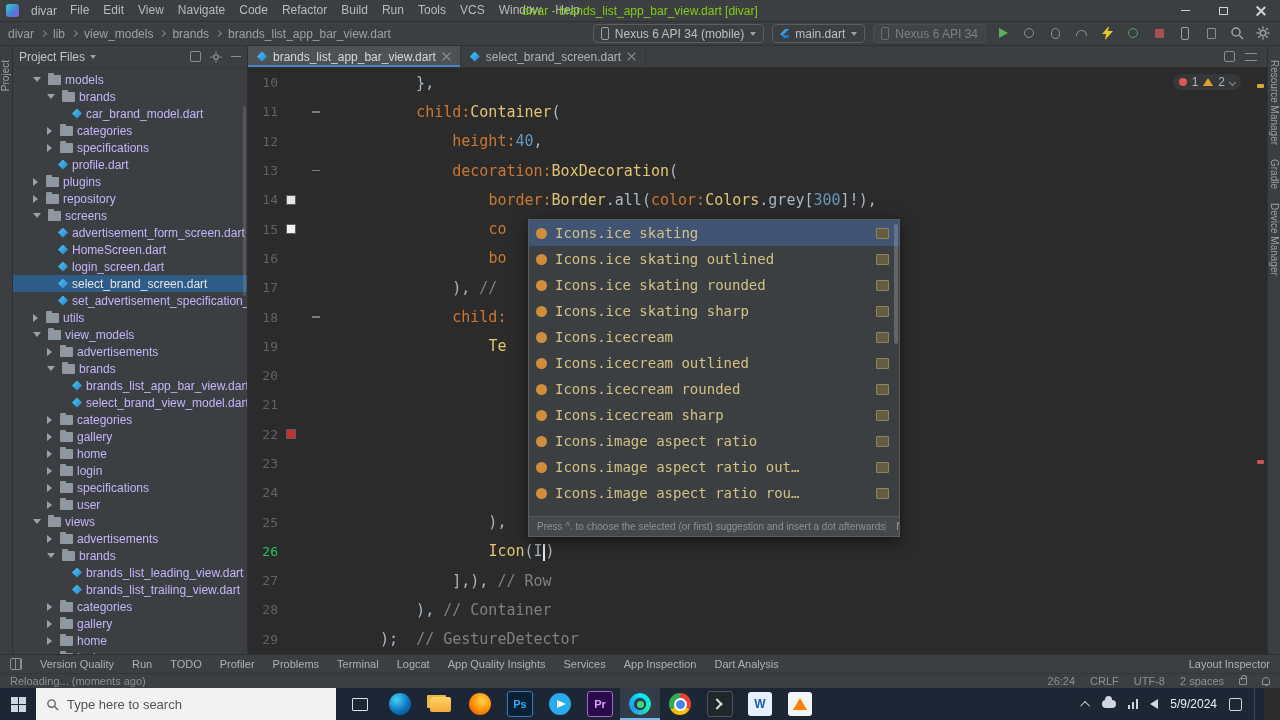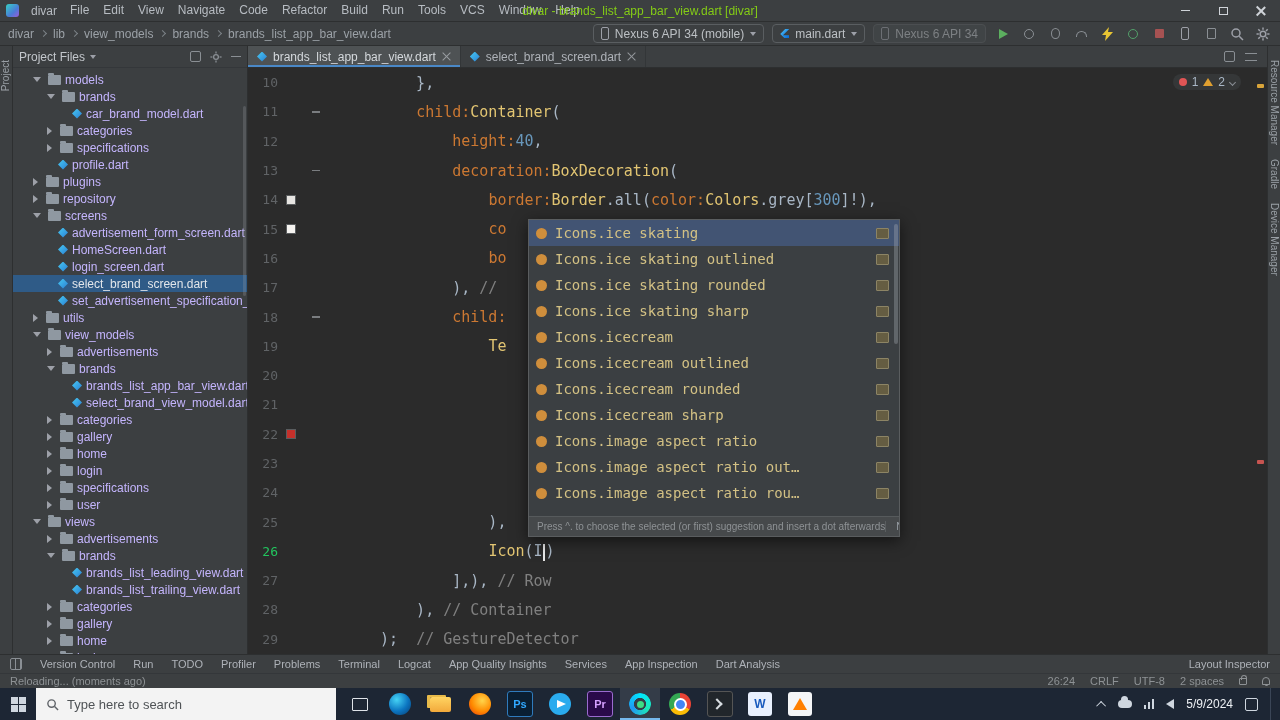--- a/index.html
+++ b/index.html
@@ -17,21 +17,21 @@
   .ic-min{width:9px;height:1px;background:#cfd3d8}
   .ic-max{width:9px;height:8px;border:1px solid #cfd3d8}
   .ic-close{position:relative;width:10px;height:10px}
   .ic-close::before,.ic-close::after{content:"";position:absolute;left:4px;top:-1px;width:1.5px;height:12px;background:#cfd3d8}
   .ic-close::before{transform:rotate(45deg)}.ic-close::after{transform:rotate(-45deg)}
 
   
   .navbar{position:absolute;top:22px;left:0;right:0;height:24px;background:#3c3f41;border-bottom:1px solid #2d2f30;display:flex;align-items:center;padding:0 8px;z-index:19}
   .bc-item{color:#9ba1a7;font-size:12px}
   .bc-sep{width:5px;height:5px;border-right:1px solid #7c8287;border-top:1px solid #7c8287;transform:rotate(45deg);margin:0 7px;flex:none}
-  .nav-right{margin-left:auto;display:flex;align-items:center;gap:8px}
+  .nav-right{margin-left:auto;display:flex;align-items:flex-start;gap:8px}
   .combo{display:flex;align-items:center;gap:6px;height:19px;padding:0 7px;border:1px solid #5a5e61;border-radius:4px;color:#bcc0c4;font-size:12px;white-space:nowrap}
   .combo.disabled{opacity:.5;background:#45494b}
   .phone-ico{width:8px;height:13px;border:1px solid #9da0a8;border-radius:2px;flex:none}
   .flutter-ico{width:9px;height:9px;background:linear-gradient(135deg,#54c5f8,#0468d7);clip-path:polygon(0 55%,55% 0,100% 0,30% 70%,100% 70%,100% 100%,45% 100%);flex:none}
   .dd-arrow{width:0;height:0;border-left:3.5px solid transparent;border-right:3.5px solid transparent;border-top:4px solid #9da0a8;flex:none}
   .nav-ico{width:18px;height:18px;display:flex;align-items:center;justify-content:center}
   .play-tri{width:0;height:0;border-top:5px solid transparent;border-bottom:5px solid transparent;border-left:9px solid #5caf5f}
   .gray-ring{width:10px;height:10px;border:1.5px solid #8a8f94;border-radius:50%}
   .gray-oval{width:9px;height:11px;border:1.5px solid #8a8f94;border-radius:50%}
   .gray-dial{width:11px;height:6px;border:1.5px solid #8a8f94;border-bottom:none;border-radius:10px 10px 0 0}
@@ -119,21 +119,21 @@
   .tw-right{margin-left:auto;display:flex;gap:14px}
   .statusbar{position:absolute;left:0;right:0;top:673px;height:15px;background:#3c3f41;border-top:1px solid #34373a;display:flex;align-items:center;padding:0 10px;z-index:18}
   .status-msg{color:#8e9295;font-size:11px}
   .status-right{margin-left:auto;display:flex;align-items:center;gap:15px;color:#8e9295;font-size:11px}
   .lock-ico{width:8px;height:7px;border:1px solid #8e9295;border-radius:1px;position:relative}
   .lock-ico::before{content:"";position:absolute;top:-4px;left:1px;width:4px;height:4px;border:1px solid #8e9295;border-bottom:none;border-radius:3px 3px 0 0}
   .bell-ico{width:8px;height:8px;border:1px solid #8e9295;border-radius:50% 50% 0 0;position:relative}
   .bell-ico::after{content:"";position:absolute;bottom:-2px;left:2px;width:3px;height:2px;background:#8e9295;border-radius:50%}
 
   
-  .taskbar{position:absolute;left:0;right:0;top:688px;height:32px;background:#1d2634;border-top:1px solid #2c3octet6;display:flex;align-items:center;z-index:25}
+  .taskbar{position:absolute;left:0;right:16px;top:688px;height:32px;background:#1d2634;border-top:1px solid #2c3octet6;display:flex;align-items:center;z-index:25}
   .start-btn{width:36px;height:32px;display:flex;align-items:center;justify-content:center}
   .win-logo{display:grid;grid-template-columns:7px 7px;grid-template-rows:7px 7px;gap:1px}
   .win-logo span{background:#cfd6df}
   .search-box{width:300px;height:32px;background:#f3f3f3;display:flex;align-items:center;gap:8px;padding:0 10px}
   .search-box .ph{color:#4f5356;font-size:13px}
   .tbicons{display:flex;align-items:center;margin-left:4px}
   .tbi{width:40px;height:32px;display:flex;align-items:center;justify-content:center;position:relative}
   .tbi.active{background:rgba(255,255,255,.10);box-shadow:inset 0 -2px 0 #76b9ed}
   .tbi.taskview::before{content:"";width:14px;height:11px;border:1.5px solid #dfe3e8;border-radius:1px}
   .tbi.edge::before{content:"";width:22px;height:22px;border-radius:50%;background:radial-gradient(circle at 35% 30%,#45d3f5,#0b74c0 55%,#0a3d6e)}
@@ -767,21 +767,21 @@
       <span><span class="vlabel">Resource Manager</span><span class="vlabel">Gradle</span><span class="vlabel">Device Manager</span></span>
     </div>
   </div>
 
   <div class="twbar">
     <span class="tw-switch">
         <span></span>
         <span></span>
       </span>
     <span style="display:flex;gap:18px">
-        <span class="twitem">Version Control</span>
+        <span class="twitem">Version Quality</span>
         <span class="twitem">Run</span>
         <span class="twitem">TODO</span>
         <span class="twitem">Profiler</span>
         <span class="twitem">Problems</span>
         <span class="twitem">Terminal</span>
         <span class="twitem">Logcat</span>
         <span class="twitem">App Quality Insights</span>
         <span class="twitem">Services</span>
         <span class="twitem">App Inspection</span>
         <span class="twitem">Dart Analysis</span>

